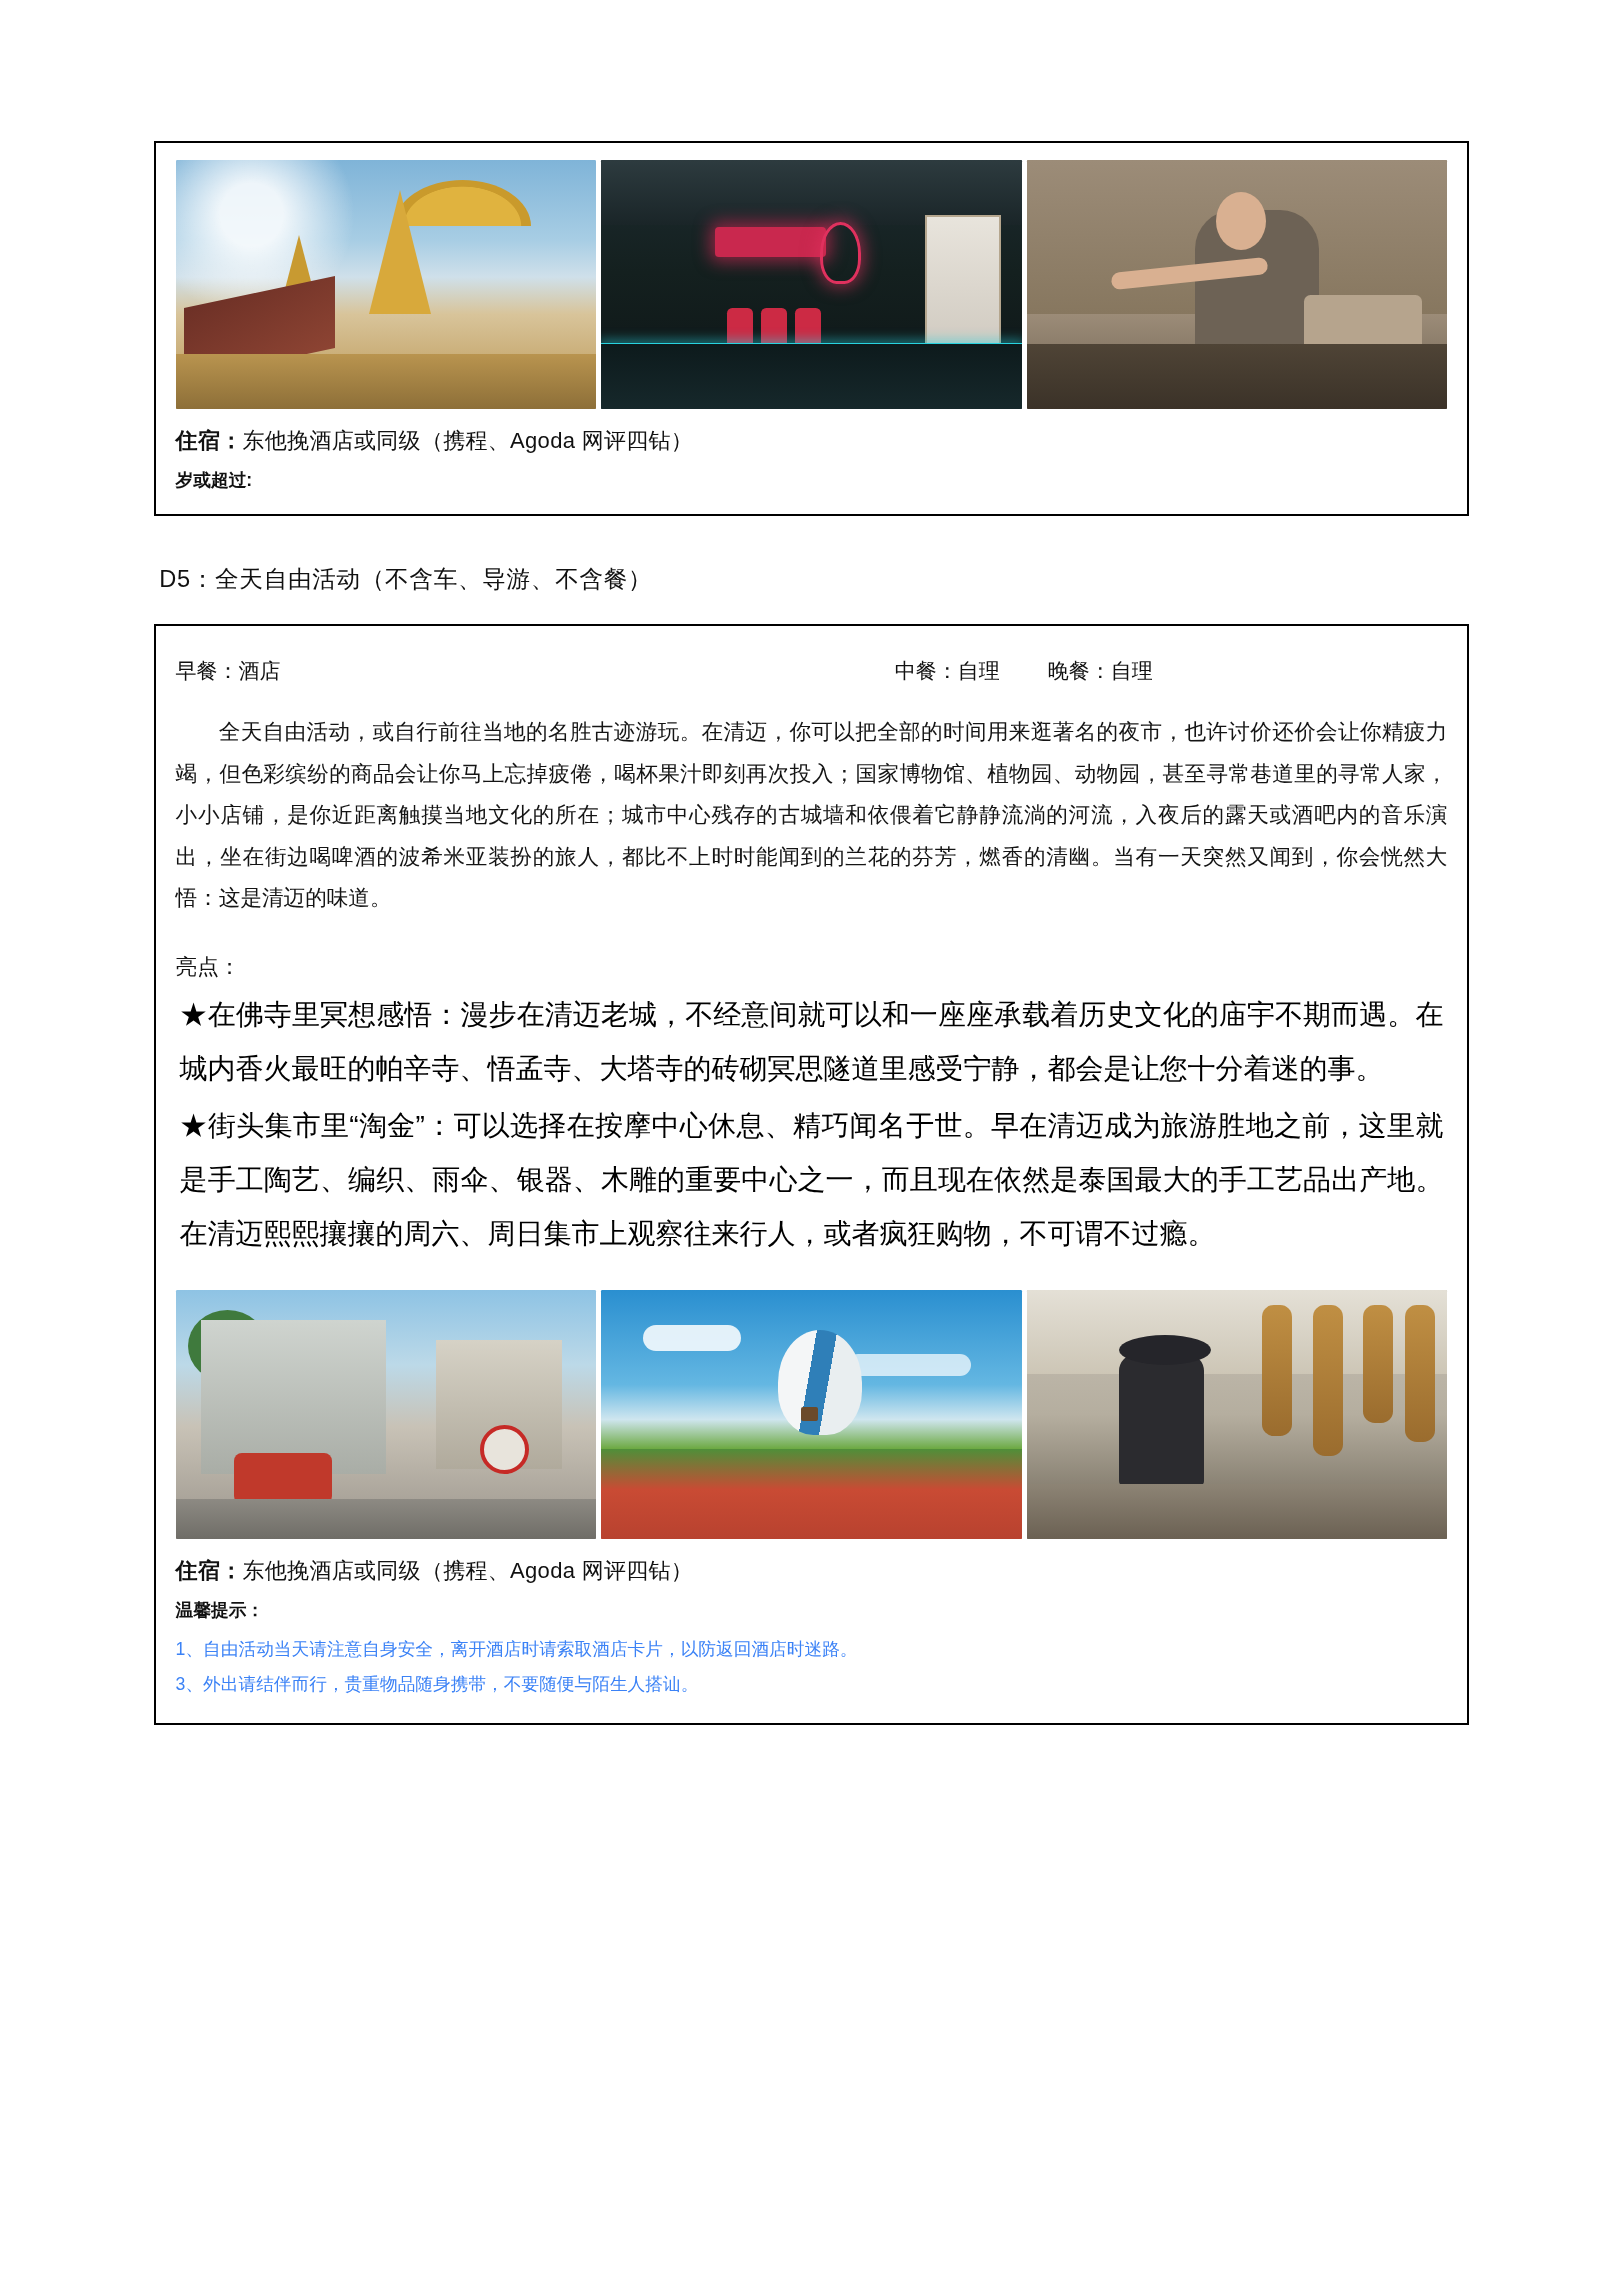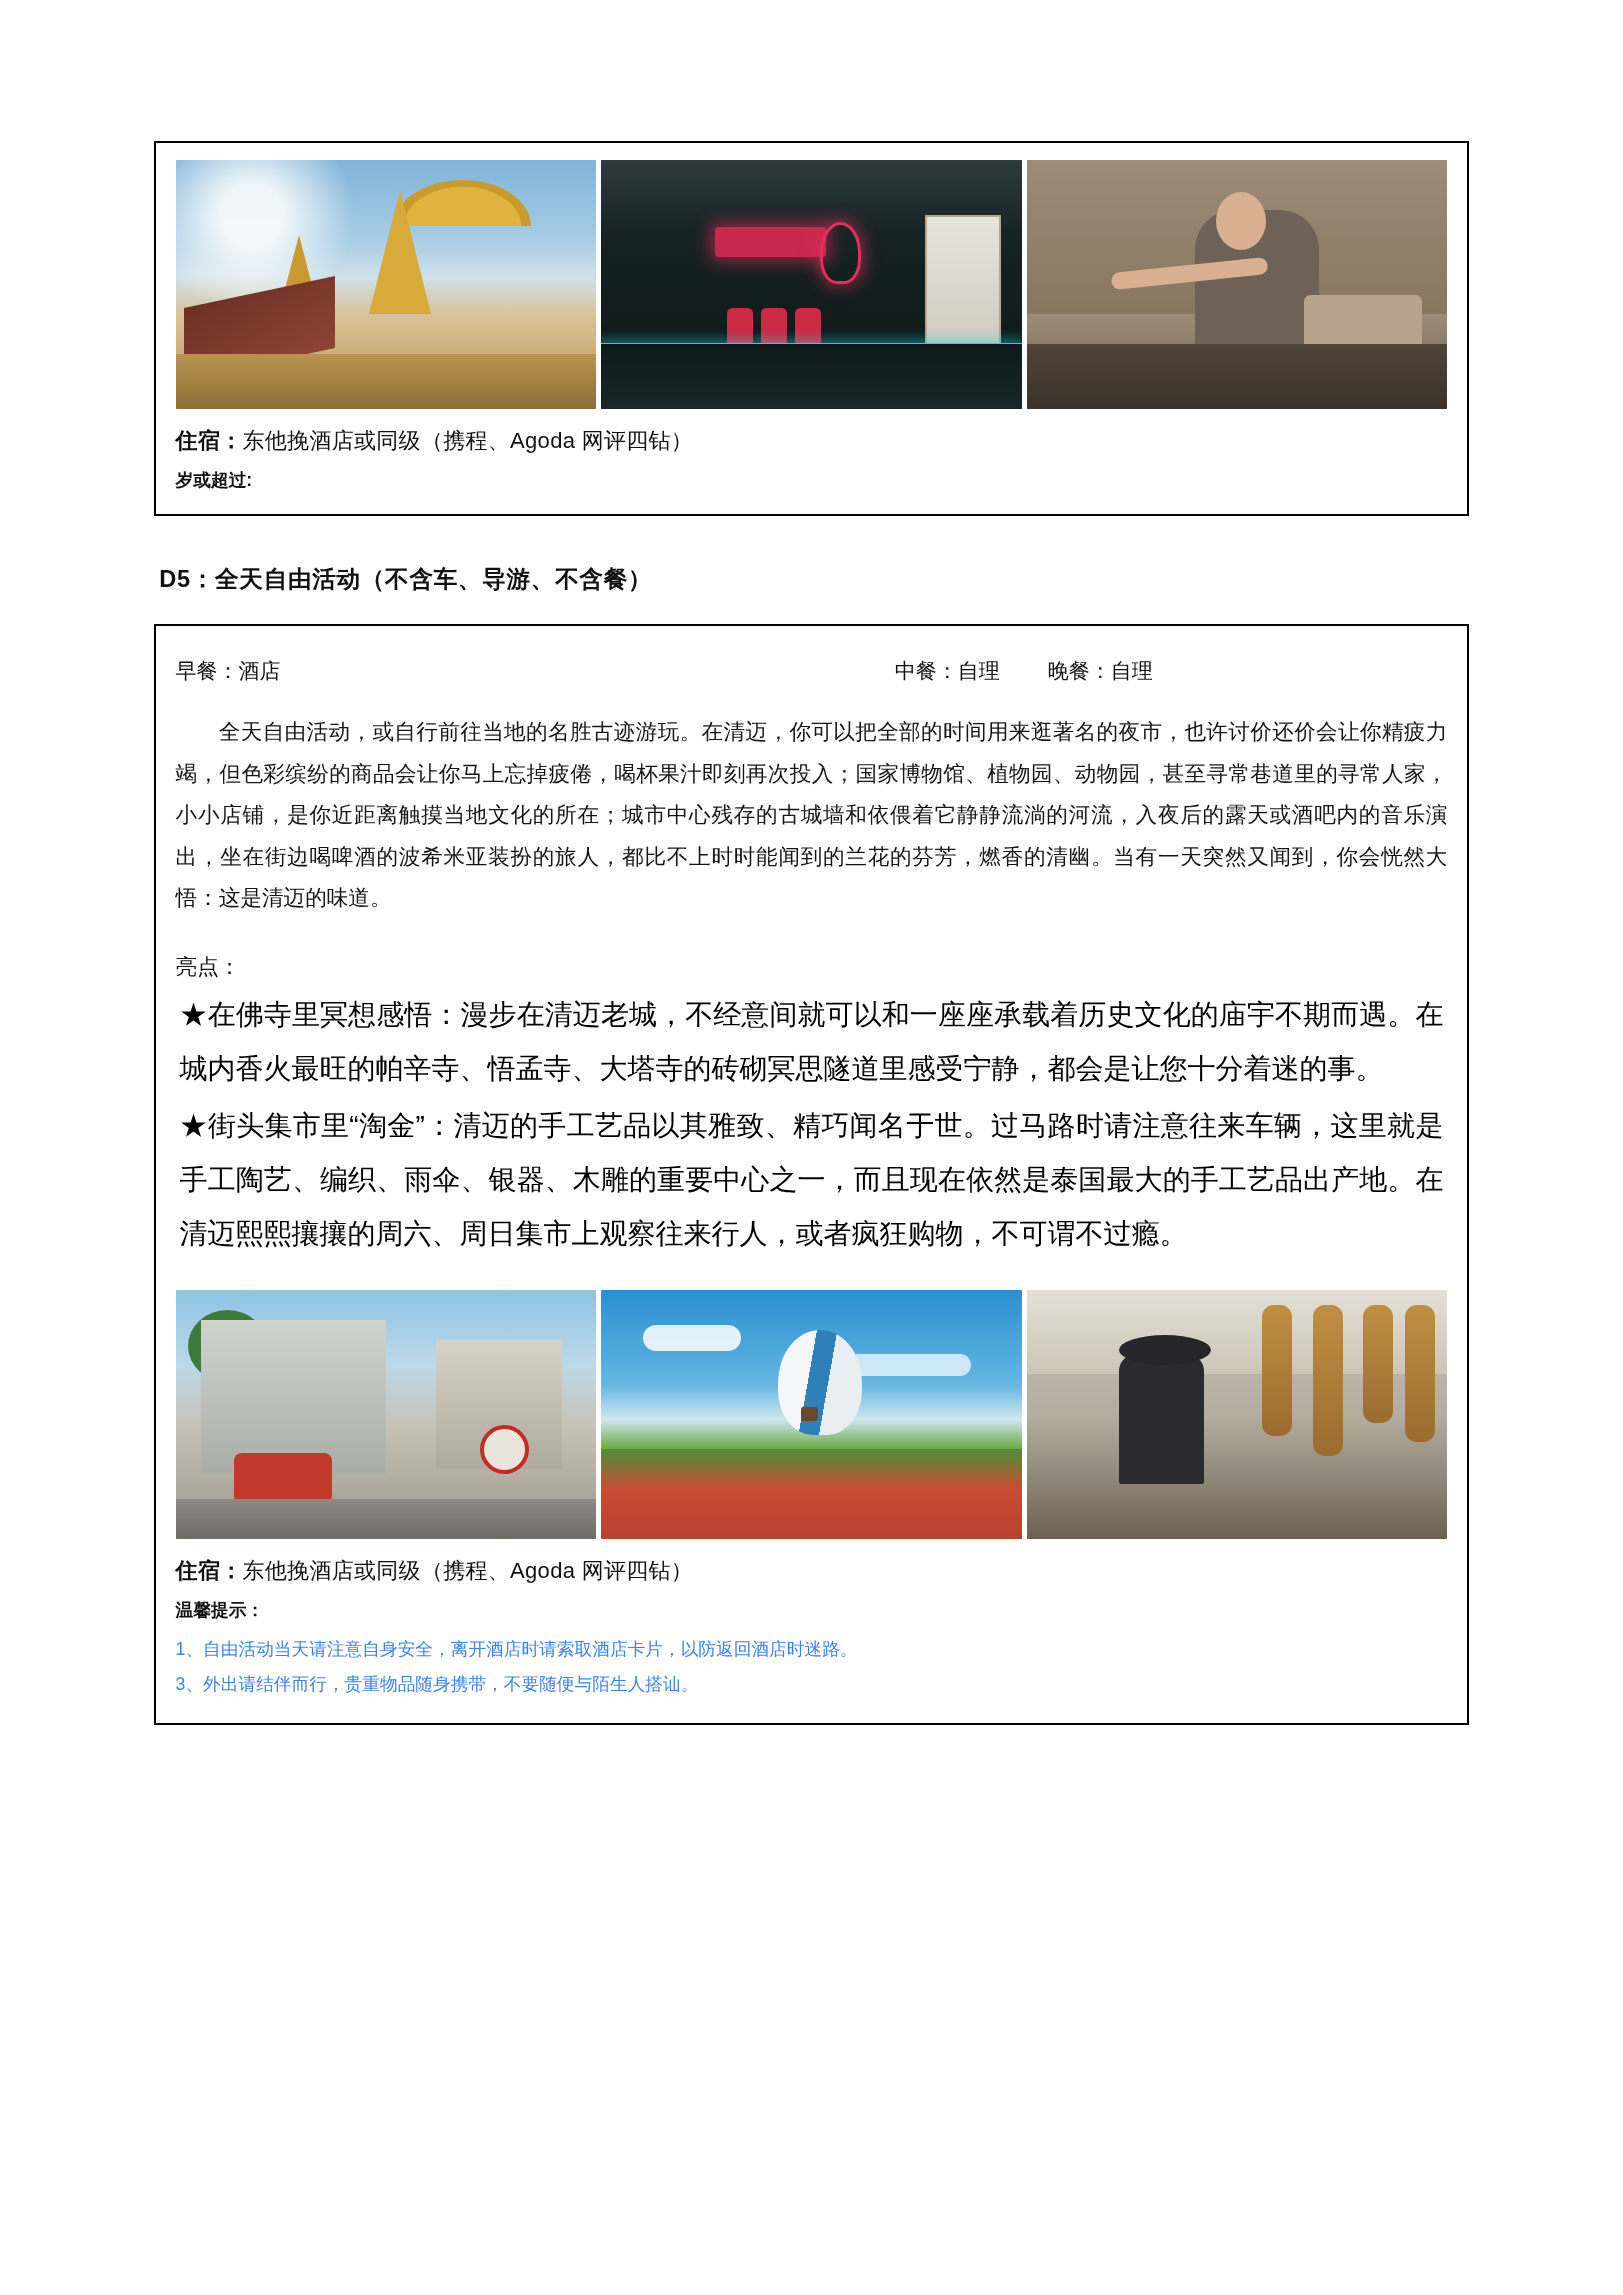--- a/index.html
+++ b/index.html
@@ -265,21 +265,21 @@
     font-size: 16.4px;
     line-height: 1.85;
     color: #1a1a1a;
     text-align: justify;
   }
   .tips-body p { margin: 0; }
 
   .day-title {
     margin: 47px 0 29px 5.2px;
     font-size: 23.6px;
-    font-weight: 700;
+    font-weight: 400;
     letter-spacing: 0.7px;
     color: #111;
   }
 
   .meal-row {
     display: flex;
     margin: 14.4px 0 26px 0;
     font-size: 21px;
     color: #111;
   }
@@ -379,21 +379,21 @@
       </div>
       <div class="meal">
         <span class="k">晚餐：</span><span>自理</span>
       </div>
     </div>
 
     <p class="body-para indent">全天自由活动，或自行前往当地的名胜古迹游玩。在清迈，你可以把全部的时间用来逛著名的夜市，也许讨价还价会让你精疲力竭，但色彩缤纷的商品会让你马上忘掉疲倦，喝杯果汁即刻再次投入；国家博物馆、植物园、动物园，甚至寻常巷道里的寻常人家，小小店铺，是你近距离触摸当地文化的所在；城市中心残存的古城墙和依偎着它静静流淌的河流，入夜后的露天或酒吧内的音乐演出，坐在街边喝啤酒的波希米亚装扮的旅人，都比不上时时能闻到的兰花的芬芳，燃香的清幽。当有一天突然又闻到，你会恍然大悟：这是清迈的味道。</p>
 
     <div class="sub-head">亮点：</div>
     <p class="highlight">★在佛寺里冥想感悟：漫步在清迈老城，不经意间就可以和一座座承载着历史文化的庙宇不期而遇。在城内香火最旺的帕辛寺、悟孟寺、大塔寺的砖砌冥思隧道里感受宁静，都会是让您十分着迷的事。</p>
-    <p class="highlight">★街头集市里“淘金”：清迈的手工艺品以其雅致、精巧闻名于世。过马路时请注意往来车辆，这里就是手工陶艺、编织、雨伞、银器、木雕的重要中心之一，而且现在依然是泰国最大的手工艺品出产地。在清迈熙熙攘攘的周六、周日集市上观察往来行人，或者疯狂购物，不可谓不过瘾。</p>
+    <p class="highlight">★街头集市里“淘金”：可以选择在按摩中心休息、精巧闻名于世。早在清迈成为旅游胜地之前，这里就是手工陶艺、编织、雨伞、银器、木雕的重要中心之一，而且现在依然是泰国最大的手工艺品出产地。在清迈熙熙攘攘的周六、周日集市上观察往来行人，或者疯狂购物，不可谓不过瘾。</p>
 
     <div class="img-strip strip-gap">
       <div class="photo ph-street">
         <div class="green"></div>
           <div class="bldg"></div>
           <div class="bldg2"></div>
         <div class="car"></div>
           <div class="sign"></div>
           <div class="road"></div>
       </div>

